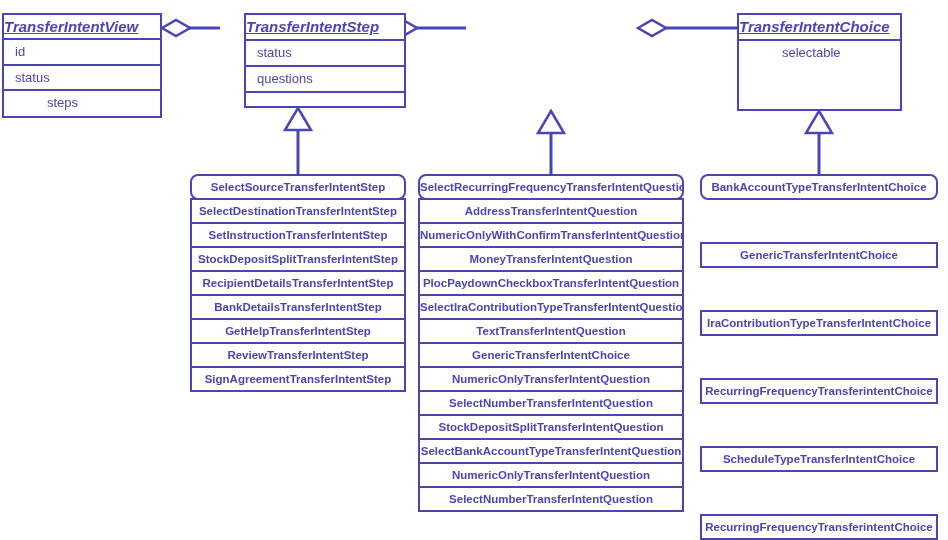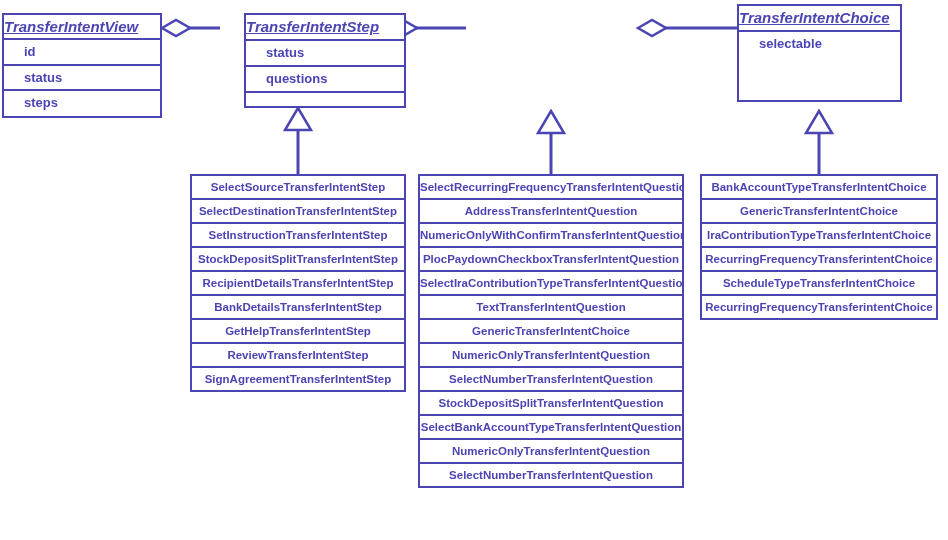--- a/index.html
+++ b/index.html
@@ -47,28 +47,29 @@
     white-space: nowrap;
     overflow: hidden;
     padding-top: 1px;
   }
   .uml-class .uml-attr {
     box-sizing: border-box;
     height: 26px;
     line-height: 24px;
     border-bottom: 2px solid #4b45b4;
     color: #4b45b4;
-    font-weight: bold;
+    font-weight: normal;
     font-size: 13px;
-    padding-left: 20px;
+    padding-left: 11px;
     white-space: nowrap;
     overflow: hidden;
   }
   .uml-class .uml-attr.last-attr {
     border-bottom: none;
+    margin-left: 32px;
   }
   .uml-class .uml-filler {
     flex: 1 1 auto;
   }
 
   
   .subclass-list {
     position: absolute;
     box-sizing: border-box;
     display: flex;
@@ -81,21 +82,21 @@
     height: 26px;
     line-height: 22px;
     text-align: center;
     color: #4b45b4;
     font-weight: bold;
     font-size: 11.5px;
     white-space: nowrap;
     overflow: hidden;
     margin-top: -2px;
   }
-  .subclass-box:first-child { margin-top: 0; }
+  .subclass-box:first-child { margin-top: 0; border-radius: 8px; }
 
   
   #connectors {
     position: absolute;
     left: 0; top: 0;
     width: 948px;
     height: 540px;
     pointer-events: none;
   }
   .conn-line {
@@ -143,21 +144,21 @@
   </div>
 
   <div class="uml-class" style="left:220px; top:13px; width:162px; height:95px;margin-left:24px;">
     <div class="uml-title">TransferIntentStep</div>
     <div class="uml-attr">status</div>
     <div class="uml-attr">questions</div>
     <div class="uml-filler"></div>
   </div>
 
 
-  <div class="uml-class" style="left:737px; top:4px; width:165px; height:98px;">
+  <div class="uml-class" style="left:737px; top:13px; width:165px; height:98px;">
     <div class="uml-title">TransferIntentChoice</div>
     <div class="uml-attr last-attr">selectable</div>
     <div class="uml-filler"></div>
   </div>
 
   <div class="subclass-list" id="list-step" style="left:190px; top:174px; width:216px;">
       <div class="subclass-box">SelectSourceTransferIntentStep</div>
       <div class="subclass-box">SelectDestinationTransferIntentStep</div>
       <div class="subclass-box">SetInstructionTransferIntentStep</div>
       <div class="subclass-box">StockDepositSplitTransferIntentStep</div>
@@ -165,33 +166,34 @@
       <div class="subclass-box">BankDetailsTransferIntentStep</div>
       <div class="subclass-box">GetHelpTransferIntentStep</div>
       <div class="subclass-box">ReviewTransferIntentStep</div>
       <div class="subclass-box">SignAgreementTransferIntentStep</div>
     </div>
 
   <div class="subclass-list" id="list-question" style="left:418px; top:174px; width:266px;">
       <div class="subclass-box">SelectRecurringFrequencyTransferIntentQuestion</div>
       <div class="subclass-box">AddressTransferIntentQuestion</div>
       <div class="subclass-box">NumericOnlyWithConfirmTransferIntentQuestion</div>
+      <div class="subclass-box">MoneyTransferIntentQuestion</div>
       <div class="subclass-box">PlocPaydownCheckboxTransferIntentQuestion</div>
       <div class="subclass-box">SelectIraContributionTypeTransferIntentQuestion</div>
       <div class="subclass-box">TextTransferIntentQuestion</div>
       <div class="subclass-box">GenericTransferIntentChoice</div>
       <div class="subclass-box">NumericOnlyTransferIntentQuestion</div>
       <div class="subclass-box">SelectNumberTransferIntentQuestion</div>
       <div class="subclass-box">StockDepositSplitTransferIntentQuestion</div>
       <div class="subclass-box">SelectBankAccountTypeTransferIntentQuestion</div>
       <div class="subclass-box">NumericOnlyTransferIntentQuestion</div>
       <div class="subclass-box">SelectNumberTransferIntentQuestion</div>
     </div>
 
-  <div class="subclass-list" id="list-choice" style="left:700px; top:174px; width:238px;">
+  <div class="subclass-list" id="list-choice" style="left:700px; top:174px; width:238px;gap:44px;">
       <div class="subclass-box">BankAccountTypeTransferIntentChoice</div>
       <div class="subclass-box">GenericTransferIntentChoice</div>
       <div class="subclass-box">IraContributionTypeTransferIntentChoice</div>
       <div class="subclass-box">RecurringFrequencyTransferintentChoice</div>
       <div class="subclass-box">ScheduleTypeTransferIntentChoice</div>
       <div class="subclass-box">RecurringFrequencyTransferintentChoice</div>
     </div>
 
 </div>
 

